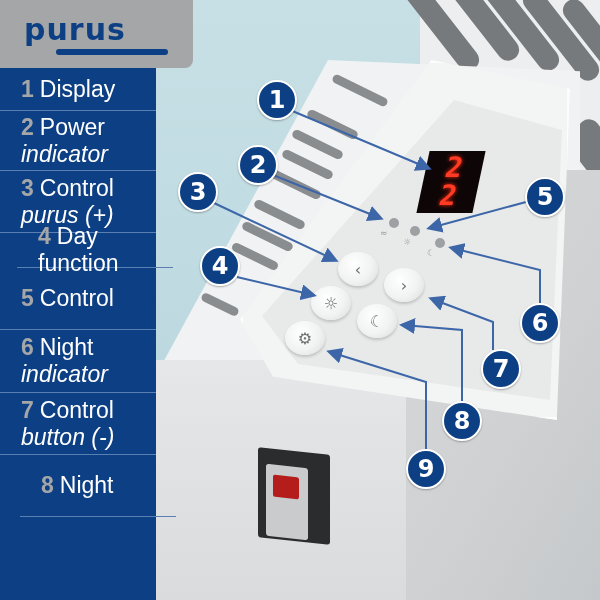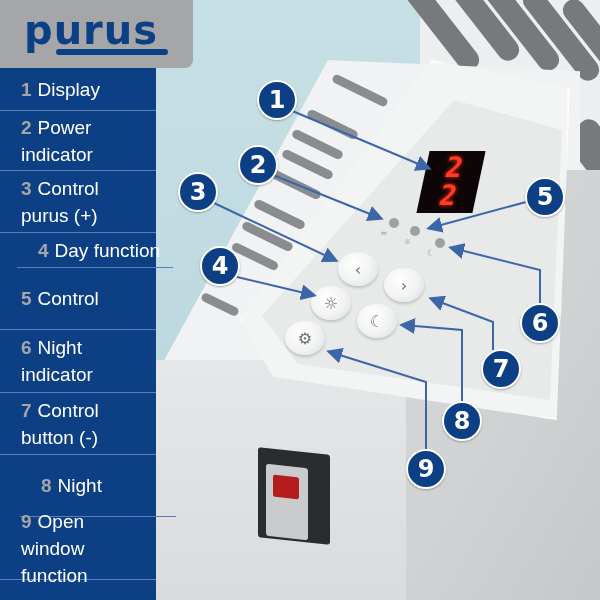--- a/index.html
+++ b/index.html
@@ -50,31 +50,31 @@
   
   svg.lines { position: absolute; left: 0; top: 0; width: 600px; height: 600px; }
 
   .badge { position: absolute; width: 40px; height: 40px; border-radius: 50%; background: #0d3f84;
     border: 2px solid #ffffff; color: #ffffff; font-family: "DejaVu Sans", sans-serif; font-weight: bold;
     font-size: 24px; display: flex; align-items: center; justify-content: center; box-shadow: 0 1px 2px rgba(0,0,0,0.3); }
 
   
   .brand { position: absolute; left: 0; top: 0; width: 193px; height: 68px; background: #a5a6a8;
     border-bottom-right-radius: 8px; display: flex; align-items: center; padding-left: 24px; }
-  .brand-text { font-family: "DejaVu Sans", sans-serif; font-size: 40px; font-weight: bold; color: #0d3f84;
+  .brand-text { font-family: "DejaVu Sans", sans-serif; font-size: 30px; font-weight: bold; color: #0d3f84;
     letter-spacing: 1px; line-height: 40px; position: relative; top: -4px; }
   .brand-underline { position: absolute; left: 56px; top: 49px; width: 112px; height: 6px; border-radius: 3px; background: #0d3f84; }
 
   
   .legend { position: absolute; left: 0; top: 68px; width: 156px; height: 532px; background: #0d3f84; }
   .legend-item { position: absolute; left: 0; width: 156px; border-bottom: 1px solid #5a7fb2;
-    padding-left: 21px; color: #ffffff; font-family: "Liberation Sans", sans-serif; font-size: 19px;
+    padding-left: 21px; color: #ffffff; font-family: "Liberation Sans", sans-serif; font-size: 23px;
     line-height: 27px; display: flex; flex-direction: column; justify-content: center; }
   .legend-num { color: #a5a6a8; font-weight: bold; margin-right: 6px; }
-  .legend-item .l2 { display: block; padding-left: 0; }
+  .legend-item .l2 { display: block; padding-left: 0; font-style: italic; }
 </style>
 </head>
 <body>
 
 <div class="scene">
   <div class="grille">
     <div class="slot" style="left:10px;top:-20px;"></div>
     <div class="slot" style="left:50px;top:-30px;"></div>
     <div class="slot" style="left:90px;top:-20px;"></div>
     <div class="slot" style="left:130px;top:-10px;"></div>
@@ -188,17 +188,13 @@
     <div><span class="legend-num">6</span><span>Night</span></div>
     <span class="l2">indicator</span>
   </div>
   <div class="legend-item" style="top:325px;height:62px;">
     <div><span class="legend-num">7</span><span>Control</span></div>
     <span class="l2">button (-)</span>
   </div>
   <div class="legend-item" style="top:387px;height:62px;margin-left:20px;">
     <div><span class="legend-num">8</span><span>Night</span></div>
   </div>
-  <div class="legend-item" style="top:449px;height:63px;">
-    <div><span class="legend-num">9</span><span>Open</span></div>
-    <span class="l2">window function</span>
-  </div>
 </div>
 
 </body></html>

